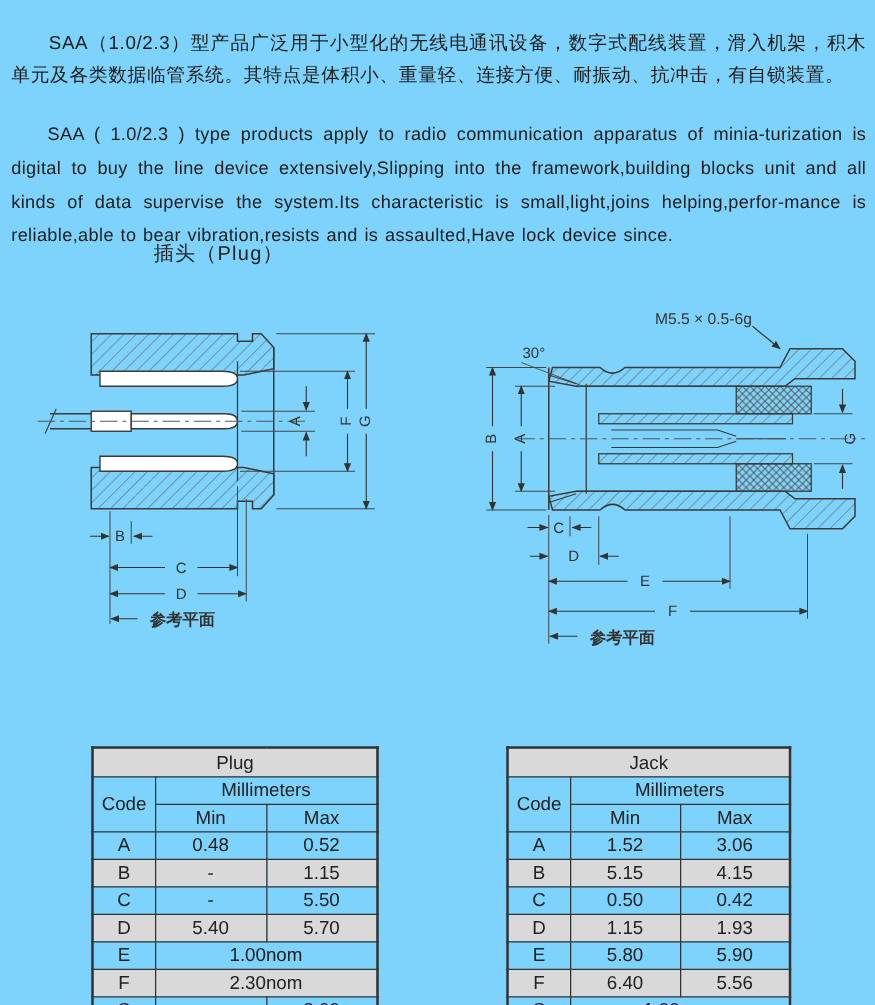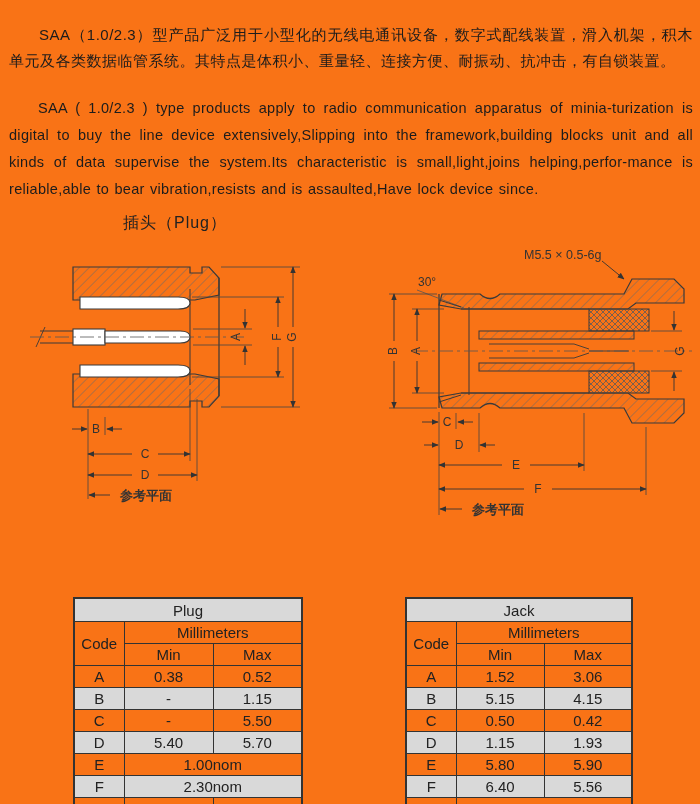--- a/index.html
+++ b/index.html
@@ -1,25 +1,25 @@
 <!DOCTYPE html>
 <html><head>
 <meta charset="utf-8">
 <style>
   html,body{margin:0;padding:0;background:#fff;}
   .page{
-    position:relative;width:700px;height:804px;background:#f97316;
+    position:relative;width:700px;height:804px;background:#7dd3fc;
     font-family:"Liberation Sans","DejaVu Sans",sans-serif;color:#1c1c1c;overflow:hidden;
   }
   .intro{position:absolute;left:9px;width:684px;text-align:justify;}
   .intro-zh{top:7px;font-size:15px;line-height:26px;text-indent:2em;letter-spacing:.5px;}
   .intro-en{top:80px;font-size:14.5px;line-height:27px;text-indent:2em;letter-spacing:.3px;word-spacing:1px;}
   .heading{position:absolute;left:6px;top:161px;font-size:16px;font-weight:bold;letter-spacing:.5px;}
   .heading .zh{margin-right:8px;}
-  .fig-title{position:absolute;top:213px;font-size:16px;color:#222;letter-spacing:1px;}
+  .fig-title{position:absolute;top:193px;font-size:16px;color:#222;letter-spacing:1px;}
   .fig-title.plug{left:90px;width:170px;text-align:center;}
   .fig-title.jack{left:435px;width:170px;text-align:center;}
   .drawing{position:absolute;top:237px;}
   .drawing.plug{left:30px;}
   .drawing.jack{left:384px;}
   svg text{font-family:"Liberation Sans","DejaVu Sans",sans-serif;fill:#333;}
   
   .dim-table{position:absolute;top:597px;border-collapse:collapse;font-size:15px;color:#222;
     border:2px solid #333;table-layout:fixed;}
   .dim-table.plug{left:73px;width:230px;}
@@ -206,21 +206,21 @@
       <tr>
         <td rowspan="2">Code</td>
         <td colspan="2">Millimeters</td>
       </tr>
       <tr>
         <td>Min</td>
         <td>Max</td>
       </tr>
       <tr>
         <td>A</td>
-        <td>0.38</td>
+        <td>0.48</td>
         <td>0.52</td>
       </tr>
       <tr class="shaded">
         <td>B</td>
         <td>-</td>
         <td>1.15</td>
       </tr>
       <tr>
         <td>C</td>
         <td>-</td>

